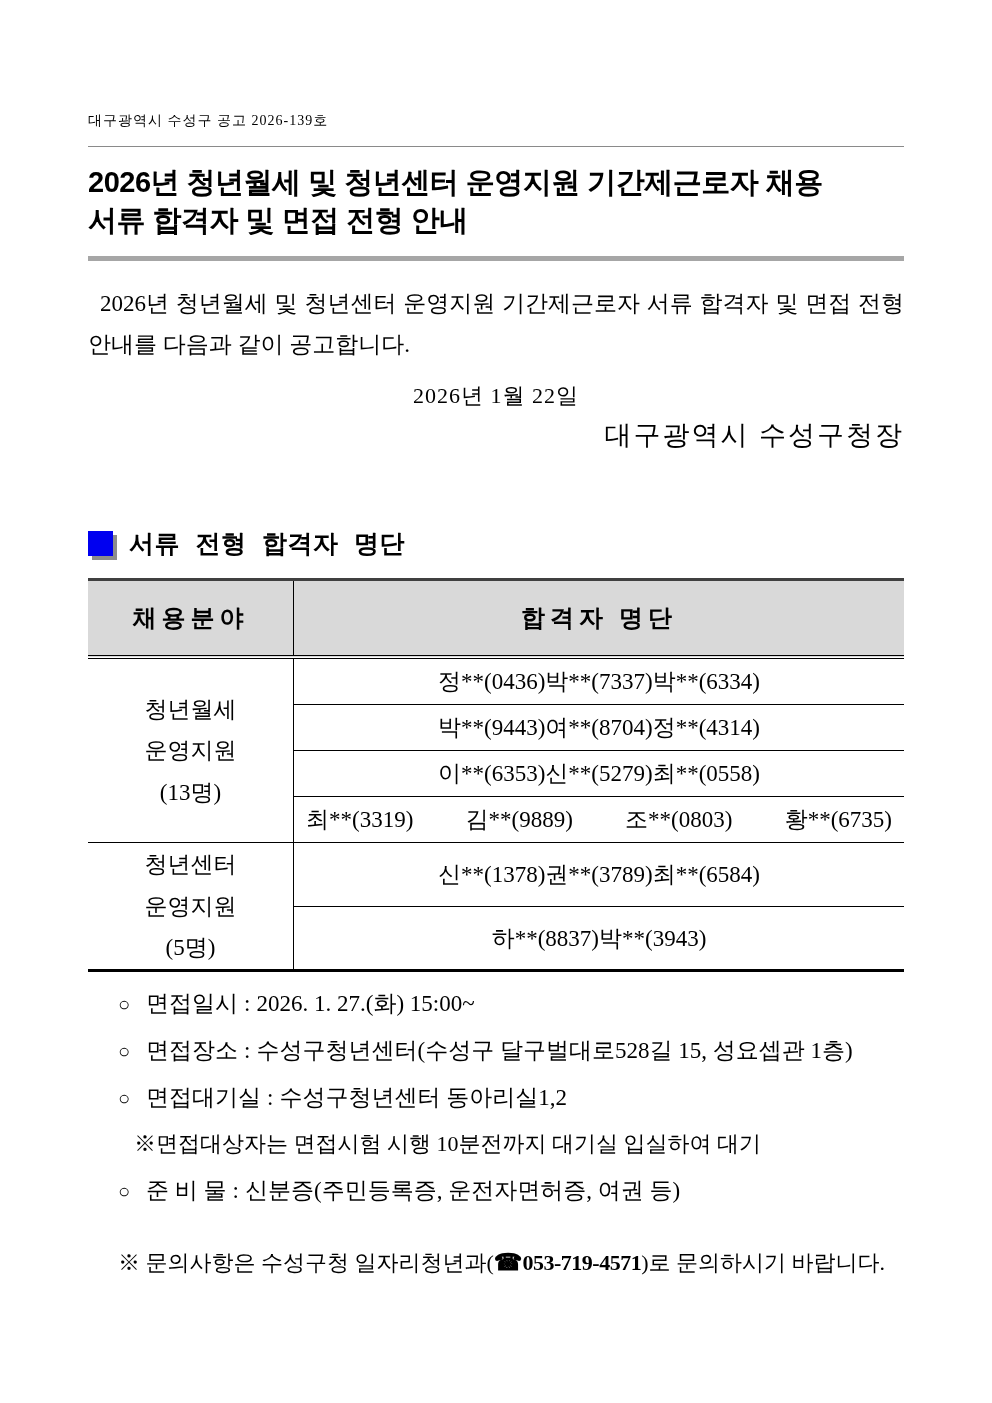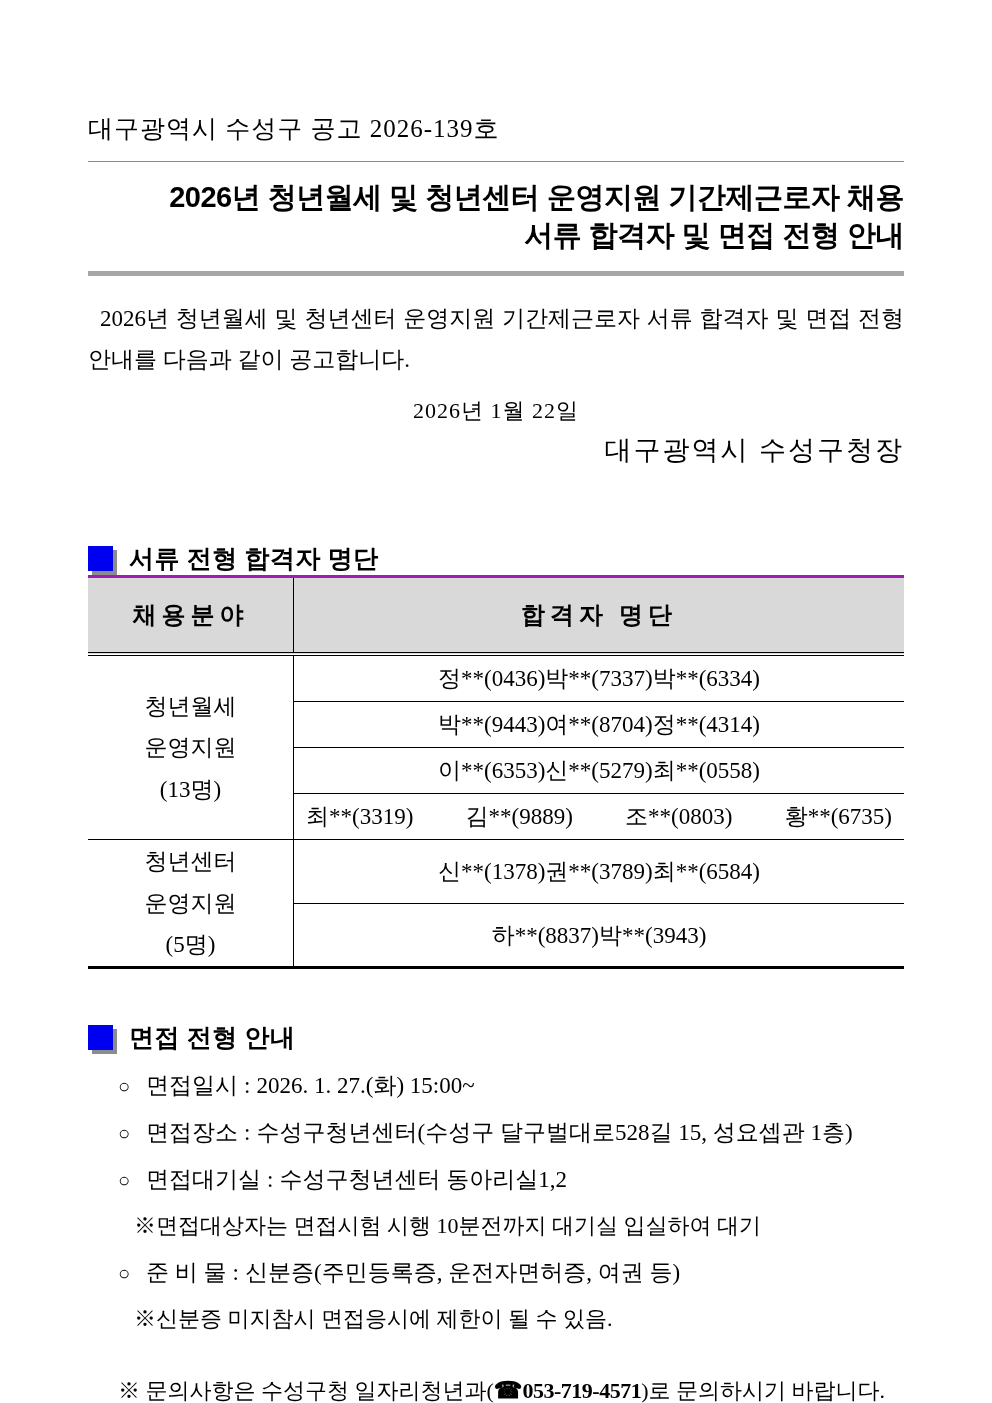--- a/index.html
+++ b/index.html
@@ -4,57 +4,57 @@
 <style>
   html,body { margin:0; padding:0; background:#ffffff; }
   body {
     width:992px; height:1403px;
     font-family:"Liberation Serif", serif;
     color:#000;
     overflow:hidden;
   }
   .page { padding:112px 88px 0 88px; }
 
-  .notice-no { font-size:25px; letter-spacing:1px; }
+  .notice-no { font-size:14px; letter-spacing:1px; }
 
   .head-rule { border:none; border-top:1px solid #8a8a8a; margin:16px 0 0 0; }
 
   .title {
     font-family:"Liberation Sans", sans-serif;
     font-weight:bold; font-size:29px; line-height:1.32;
-    text-align:right; margin-top:16px; letter-spacing:-0.5px;
+    text-align:left; margin-top:16px; letter-spacing:-0.5px;
   }
   .title-bar { height:5px; background:#a6a6a6; margin-top:16px; }
 
   .paragraph {
     font-size:23px; line-height:1.8; text-align:justify;
     margin-top:22px; text-indent:12px; word-break:keep-all;
   }
 
   .date-line { font-size:22px; text-align:center; margin-top:16px; letter-spacing:1px; }
   .signature {
     font-family:"Liberation Sans", sans-serif; font-weight:normal;
     font-size:27px; text-align:right; margin-top:6px; letter-spacing:2px;
   }
 
   .section-heading {
     display:flex; align-items:center; gap:16px;
-    font-family:Liberation Serif, serif; font-weight:bold;
+    font-family:Liberation Mono, monospace; font-weight:bold;
     font-size:25px; letter-spacing:0.5px;
   }
   .sec1 { margin-top:74px; }
   .sec2 { margin-top:52px; }
   .sq {
     width:25px; height:25px; background:#0000f0;
     box-shadow:4px 4px 0 0 #8c8c8c; flex:0 0 auto;
   }
 
   table.roster {
-    width:100%; border-collapse:collapse; 
-    border-top:3px solid #a21caf; border-bottom:3px solid #000;
+    width:100%; border-collapse:collapse; margin-top:18px;
+    border-top:3px solid #404040; border-bottom:3px solid #000;
     table-layout:fixed;
   }
   table.roster th {
     background:#d9d9d9; font-size:24px; font-weight:bold;
     letter-spacing:5px; height:72px; border-bottom:4px double #000;
   }
   th.col-cat { width:203px; border-right:1px solid #000; }
   td.cat {
     text-align:center; font-size:23px; line-height:1.8;
     border-right:1px solid #000;
@@ -171,24 +171,20 @@
         <td class="names last">
           <div class="names-row">
             <span>하**(8837)</span>
             <span>박**(3943)</span>
           </div>
         </td>
       </tr>
     </tbody>
   </table>
 
-  <div class="section-heading sec2">
-    <span class="sq"></span>
-    <span>면접 전형 안내</span>
-  </div>
 
   <div class="items">
 
     <div class="item">
       <span class="bullet">○</span><span>면접일시</span><span class="sep">:</span><span>2026. 1. 27.(화) 15:00~</span>
     </div>
 
     <div class="item">
       <span class="bullet">○</span><span>면접장소</span><span class="sep">:</span><span class="v-main">수성구청년센터</span><span>(수성구 달구벌대로528길 15, 성요셉관 1층)</span>
     </div>
@@ -196,21 +192,20 @@
     <div class="item">
       <span class="bullet">○</span><span>면접대기실</span><span class="sep">:</span><span>수성구청년센터 동아리실1,2</span>
     </div>
 
     <div class="note">※면접대상자는 면접시험 시행 10분전까지 대기실 입실하여 대기</div>
 
     <div class="item">
       <span class="bullet">○</span><span>준 비 물</span><span class="sep">:</span><span class="v-main">신분증</span><span>(주민등록증, 운전자면허증, 여권 등)</span>
     </div>
 
-    <div class="note">※신분증 미지참시 면접응시에 제한이 될 수 있음.</div>
 
   </div>
 
   <div class="footer">
     <span>※ 문의사항은 수성구청 일자리청년과(</span><span class="phone-icon">☎</span><span class="phone-num">053-719-4571</span><span>)로 문의하시기 바랍니다.</span>
   </div>
 
 </div>
 
 </body></html>

